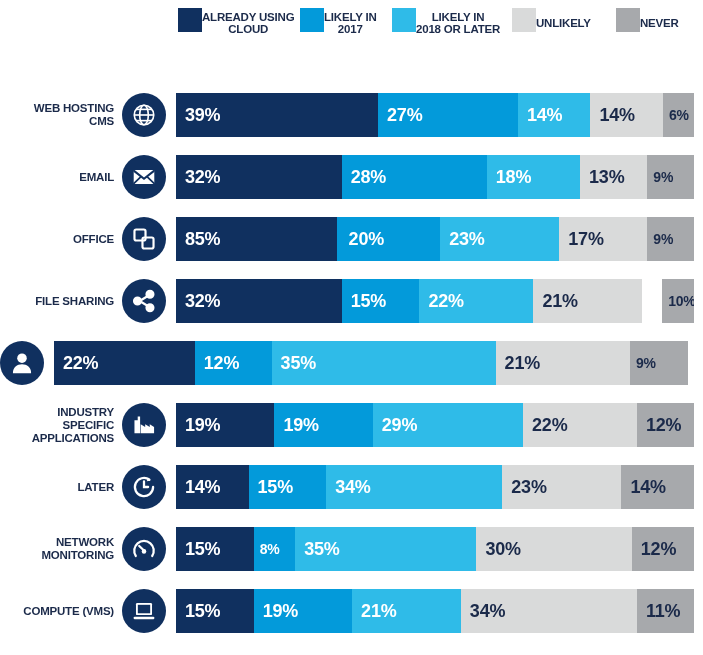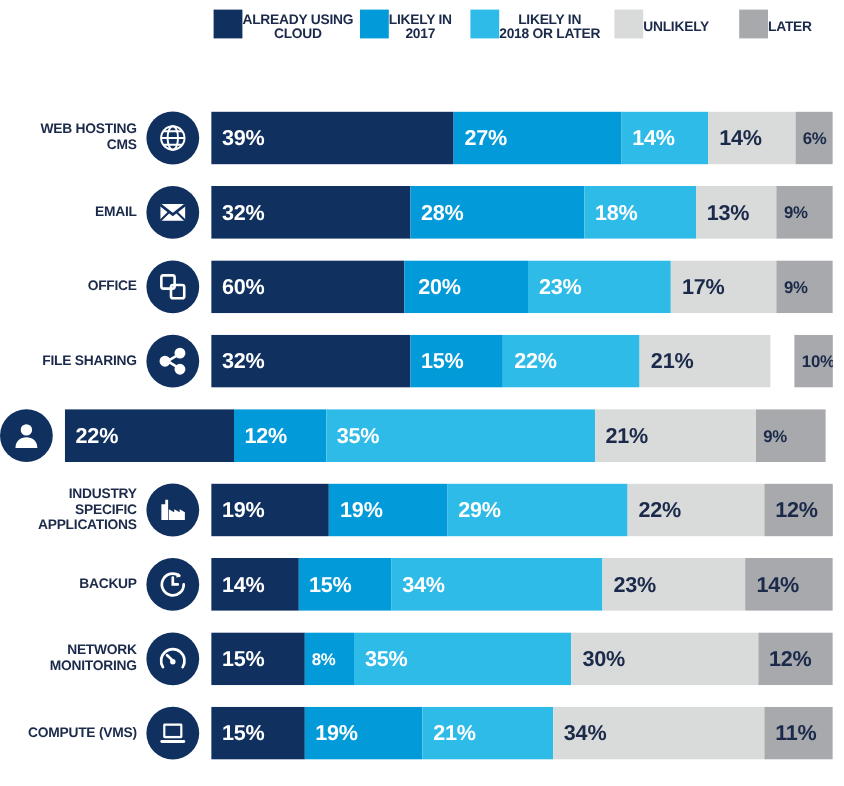--- a/index.html
+++ b/index.html
@@ -128,21 +128,21 @@
         <div class="legend-swatch" style="background: rgb(47, 187, 232);"></div>
         <div class="legend-label">LIKELY IN
 2018 OR LATER</div>
       </div>
       <div class="legend-item" style="width: 104px;">
         <div class="legend-swatch" style="background: rgb(217, 218, 218);"></div>
         <div class="legend-label">UNLIKELY</div>
       </div>
       <div class="legend-item" style="width: 79px;">
         <div class="legend-swatch" style="background: rgb(167, 169, 172);"></div>
-        <div class="legend-label">LATER</div>
+        <div class="legend-label">NEVER</div>
       </div>
     </div>
 
   <div class="rows">
       <div class="row">
         <div class="row-label">WEB HOSTING
 CMS</div>
         <div class="row-icon">
           <svg width="26" height="26" viewBox="0 0 24 24">
             <g fill="none" stroke="#fff" stroke-width="1.5">
@@ -183,21 +183,21 @@
         <div class="row-label">OFFICE</div>
         <div class="row-icon">
           <svg width="26" height="26" viewBox="0 0 24 24">
             <g fill="none" stroke="#fff" stroke-width="2">
               <rect x="3.2" y="3.2" width="10.2" height="10.2" rx="1.6"></rect>
               <rect x="10.6" y="10.6" width="10.2" height="10.2" rx="1.6"></rect>
             </g>
           </svg>
         </div>
         <div class="bar">
-          <div class="seg light-text" style="flex: 0 0 31%; background: rgb(16, 48, 95);">60%</div>
+          <div class="seg light-text" style="flex: 0 0 31%; background: rgb(16, 48, 95);">85%</div>
           <div class="seg light-text" style="flex: 0 0 20%; background: rgb(3, 154, 218); padding-left: 12px;">20%</div>
           <div class="seg light-text" style="flex: 0 0 23%; background: rgb(47, 187, 232);">23%</div>
           <div class="seg dark-text" style="flex: 0 0 17%; background: rgb(217, 218, 218);">17%</div>
           <div class="seg dark-text narrow" style="flex: 0 0 9%; background: rgb(167, 169, 172);">9%</div>
         </div>
       </div>
       <div class="row">
         <div class="row-label">FILE SHARING</div>
         <div class="row-icon">
           <svg width="26" height="26" viewBox="0 0 24 24">
@@ -249,21 +249,21 @@
         </div>
         <div class="bar">
           <div class="seg light-text" style="flex: 0 0 19%; background: rgb(16, 48, 95);">19%</div>
           <div class="seg light-text" style="flex: 0 0 19%; background: rgb(3, 154, 218);">19%</div>
           <div class="seg light-text" style="flex: 0 0 29%; background: rgb(47, 187, 232);">29%</div>
           <div class="seg dark-text" style="flex: 0 0 22%; background: rgb(217, 218, 218);">22%</div>
           <div class="seg dark-text" style="flex: 0 0 12%; background: rgb(167, 169, 172);">12%</div>
         </div>
       </div>
       <div class="row">
-        <div class="row-label">BACKUP</div>
+        <div class="row-label">LATER</div>
         <div class="row-icon">
           <svg width="26" height="26" viewBox="0 0 24 24">
             <g fill="none" stroke="#fff" stroke-width="2.1" stroke-linecap="round">
               <path d="M20.4 12 A8.4 8.4 0 1 1 17 5.3"></path>
               <polyline points="16.4,3.2 17.6,6.2 14.4,6.6" fill="#fff" stroke="none"></polyline>
               <polyline points="12,6.8 12,12 15.8,12"></polyline>
             </g>
           </svg>
         </div>
         <div class="bar">

